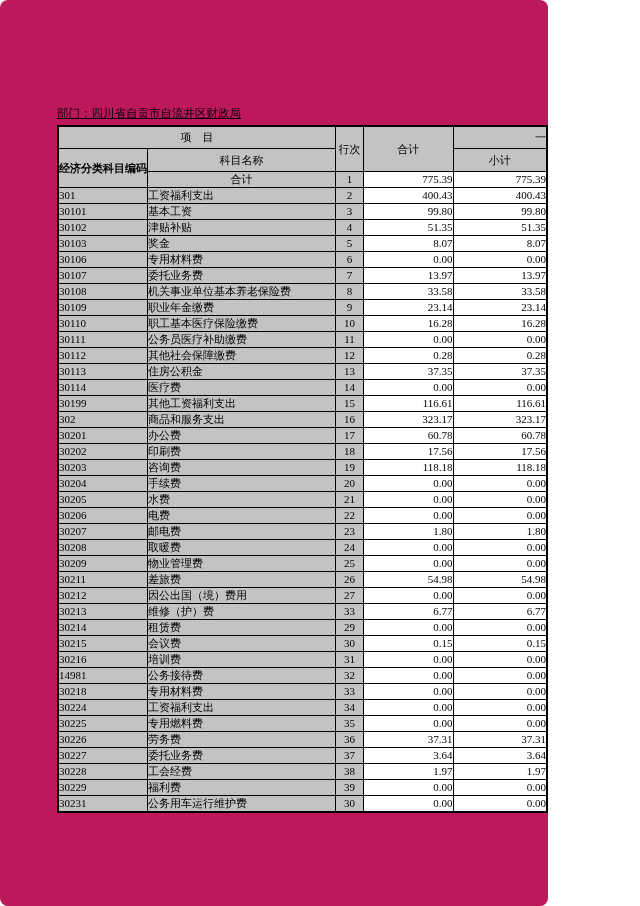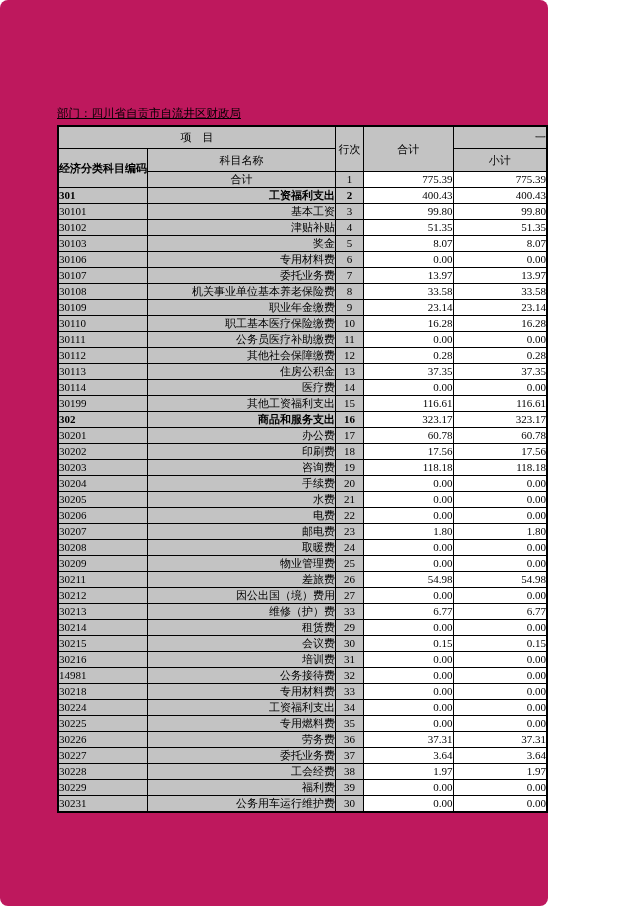--- a/index.html
+++ b/index.html
@@ -42,25 +42,25 @@
   }
   .grey  { background: #c3c3c3; }
   tr.hA td { height: 21px; }
   tr.hB td { height: 22px; }
   tr.dataRow td { height: 15px; }
   .hcell { text-align: center; }
   .wrap  { white-space: normal; line-height: 1.35; padding: 0 2px; font-weight: bold; }
   .bl2 { border-left-width: 2px; }
   .bb2 { border-bottom-width: 2px; }
   .c-code { text-align: left; padding-left: 3px; }
-  .c-name { text-align: right; padding-left: 4px; }
+  .c-name { text-align: left; padding-left: 4px; }
   .c-rowno { text-align: center; }
   .c-num { text-align: right; padding-right: 3px; background: #ffffff; }
   .center { text-align: center; padding-left: 0; }
-  .bold { font-weight: bold; }
+  .bold { font-weight: normal; }
   .partial-cell { text-align: right; padding-right: 1px; }
 </style>
 </head>
 <body>
 
 <div class="sheet">
 
   <div class="dept-line">部门：四川省自贡市自流井区财政局</div>
 
   <table class="budget">

